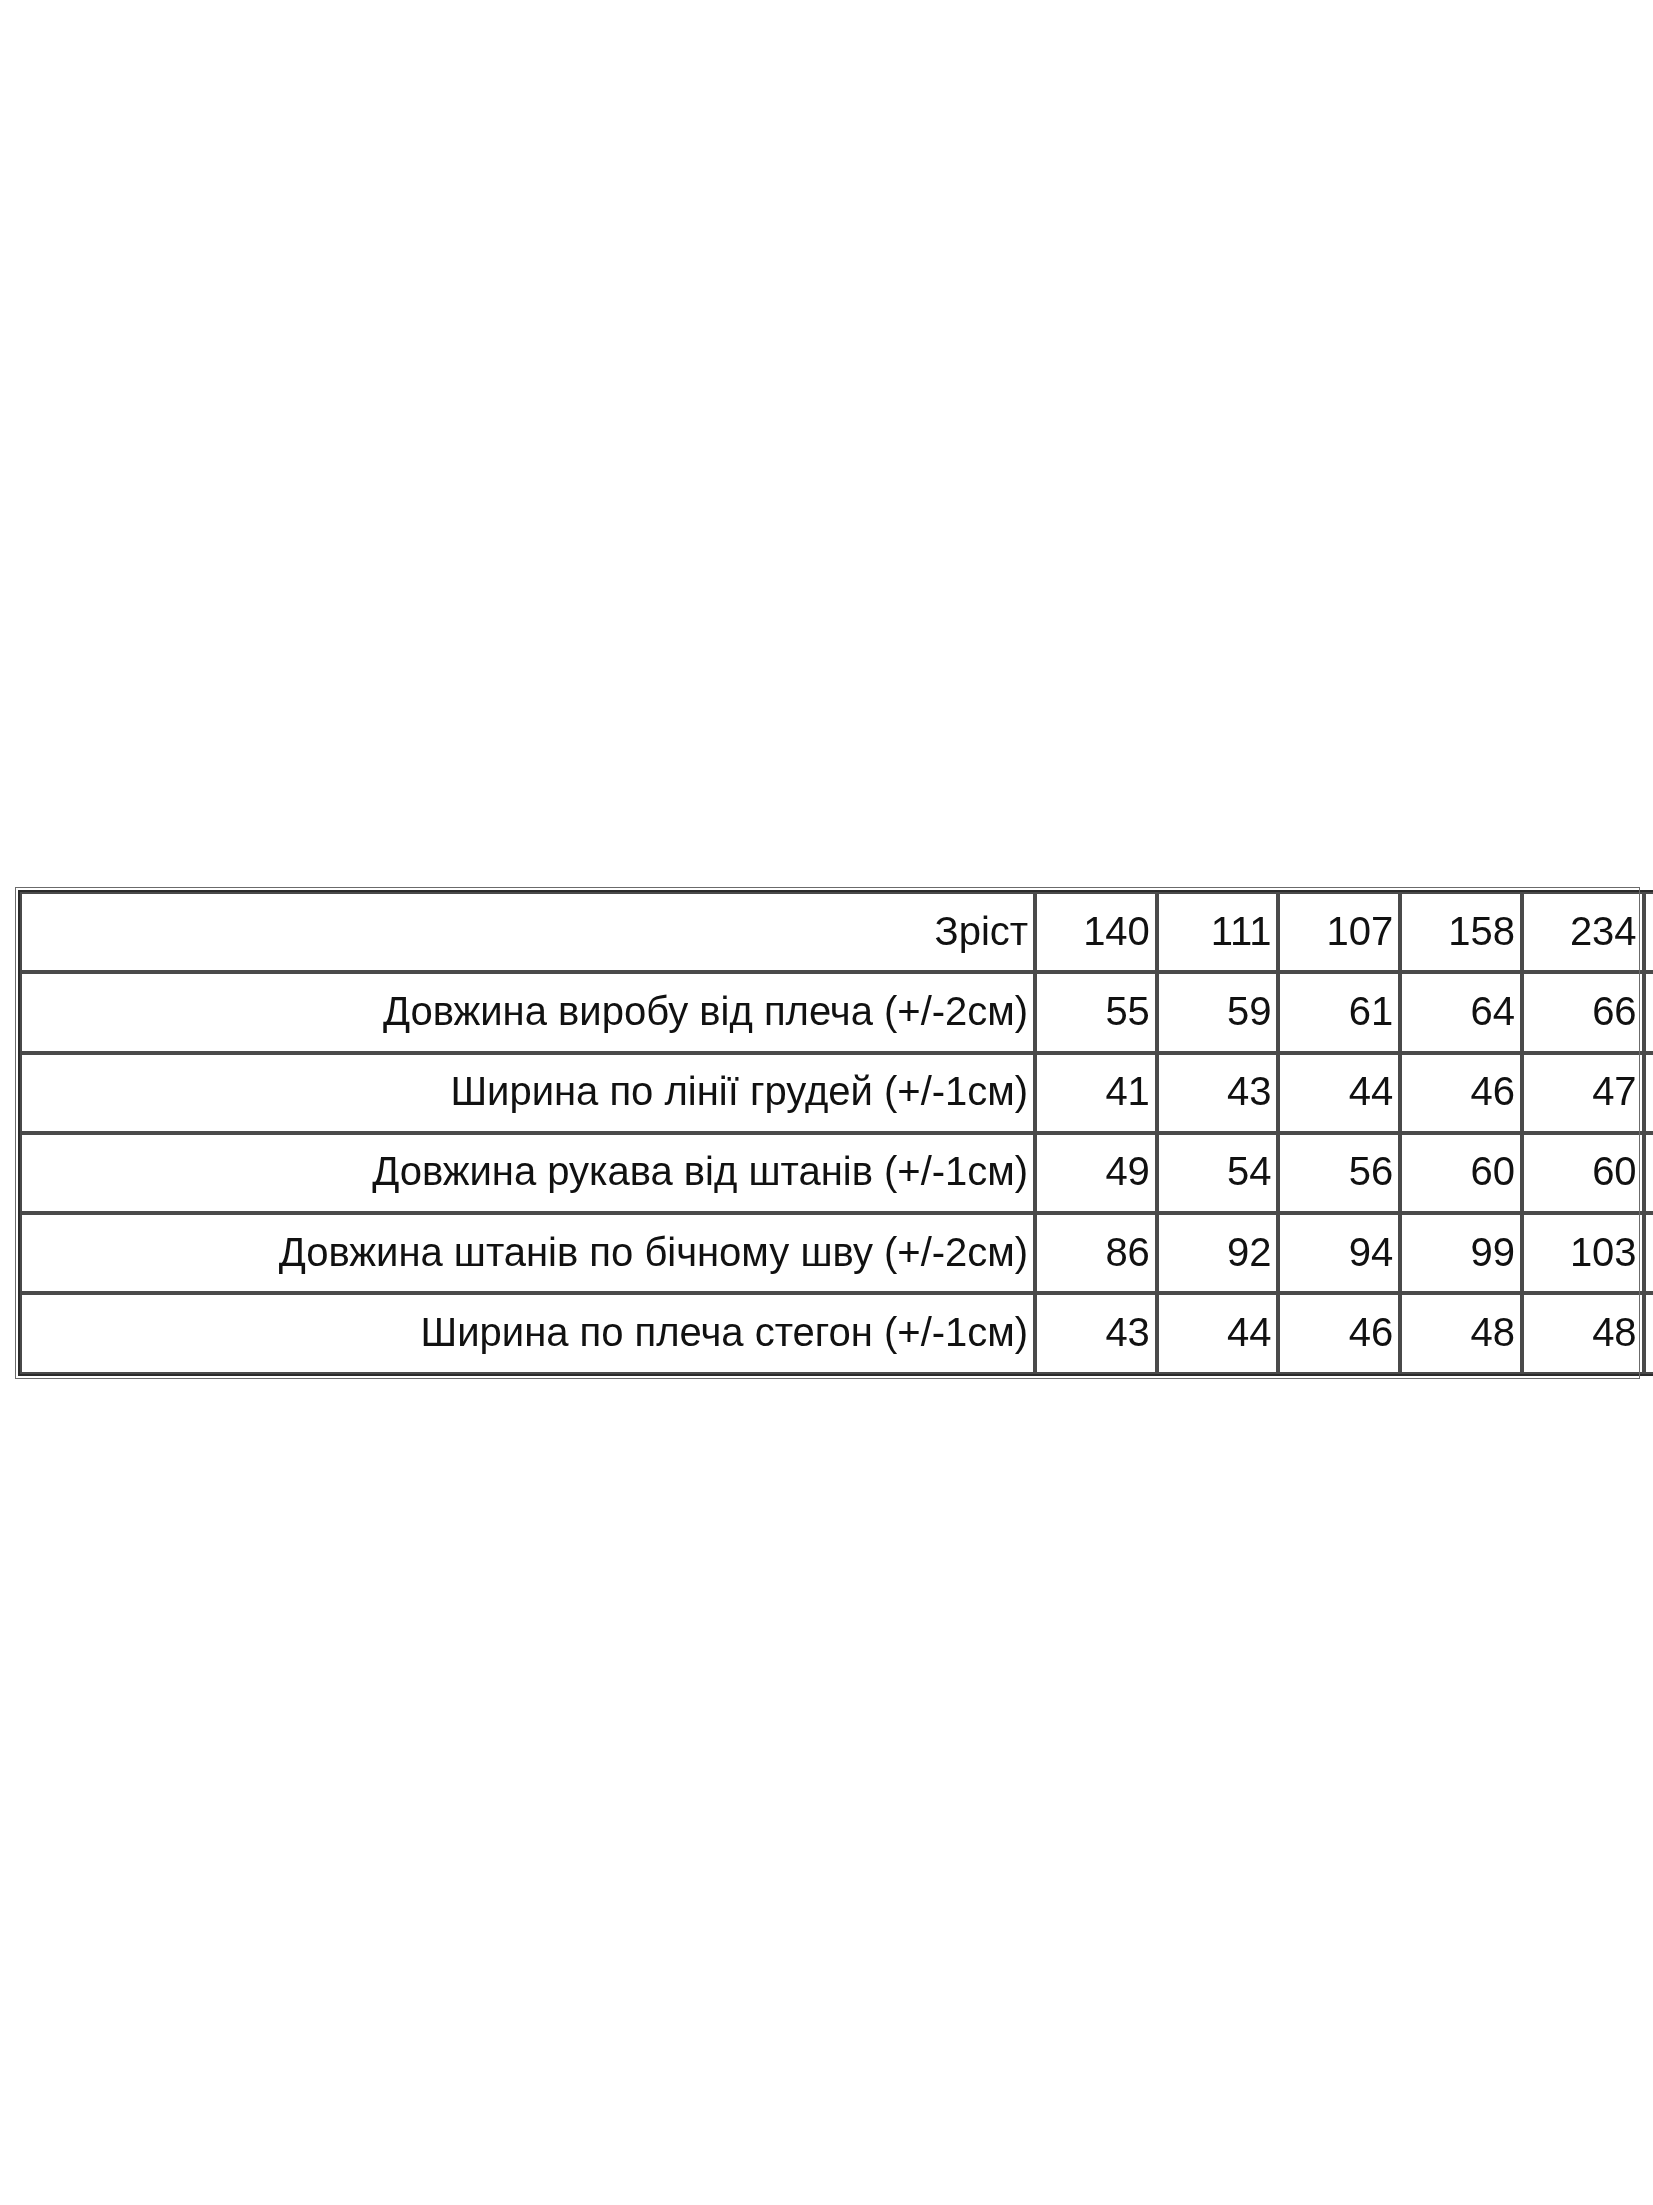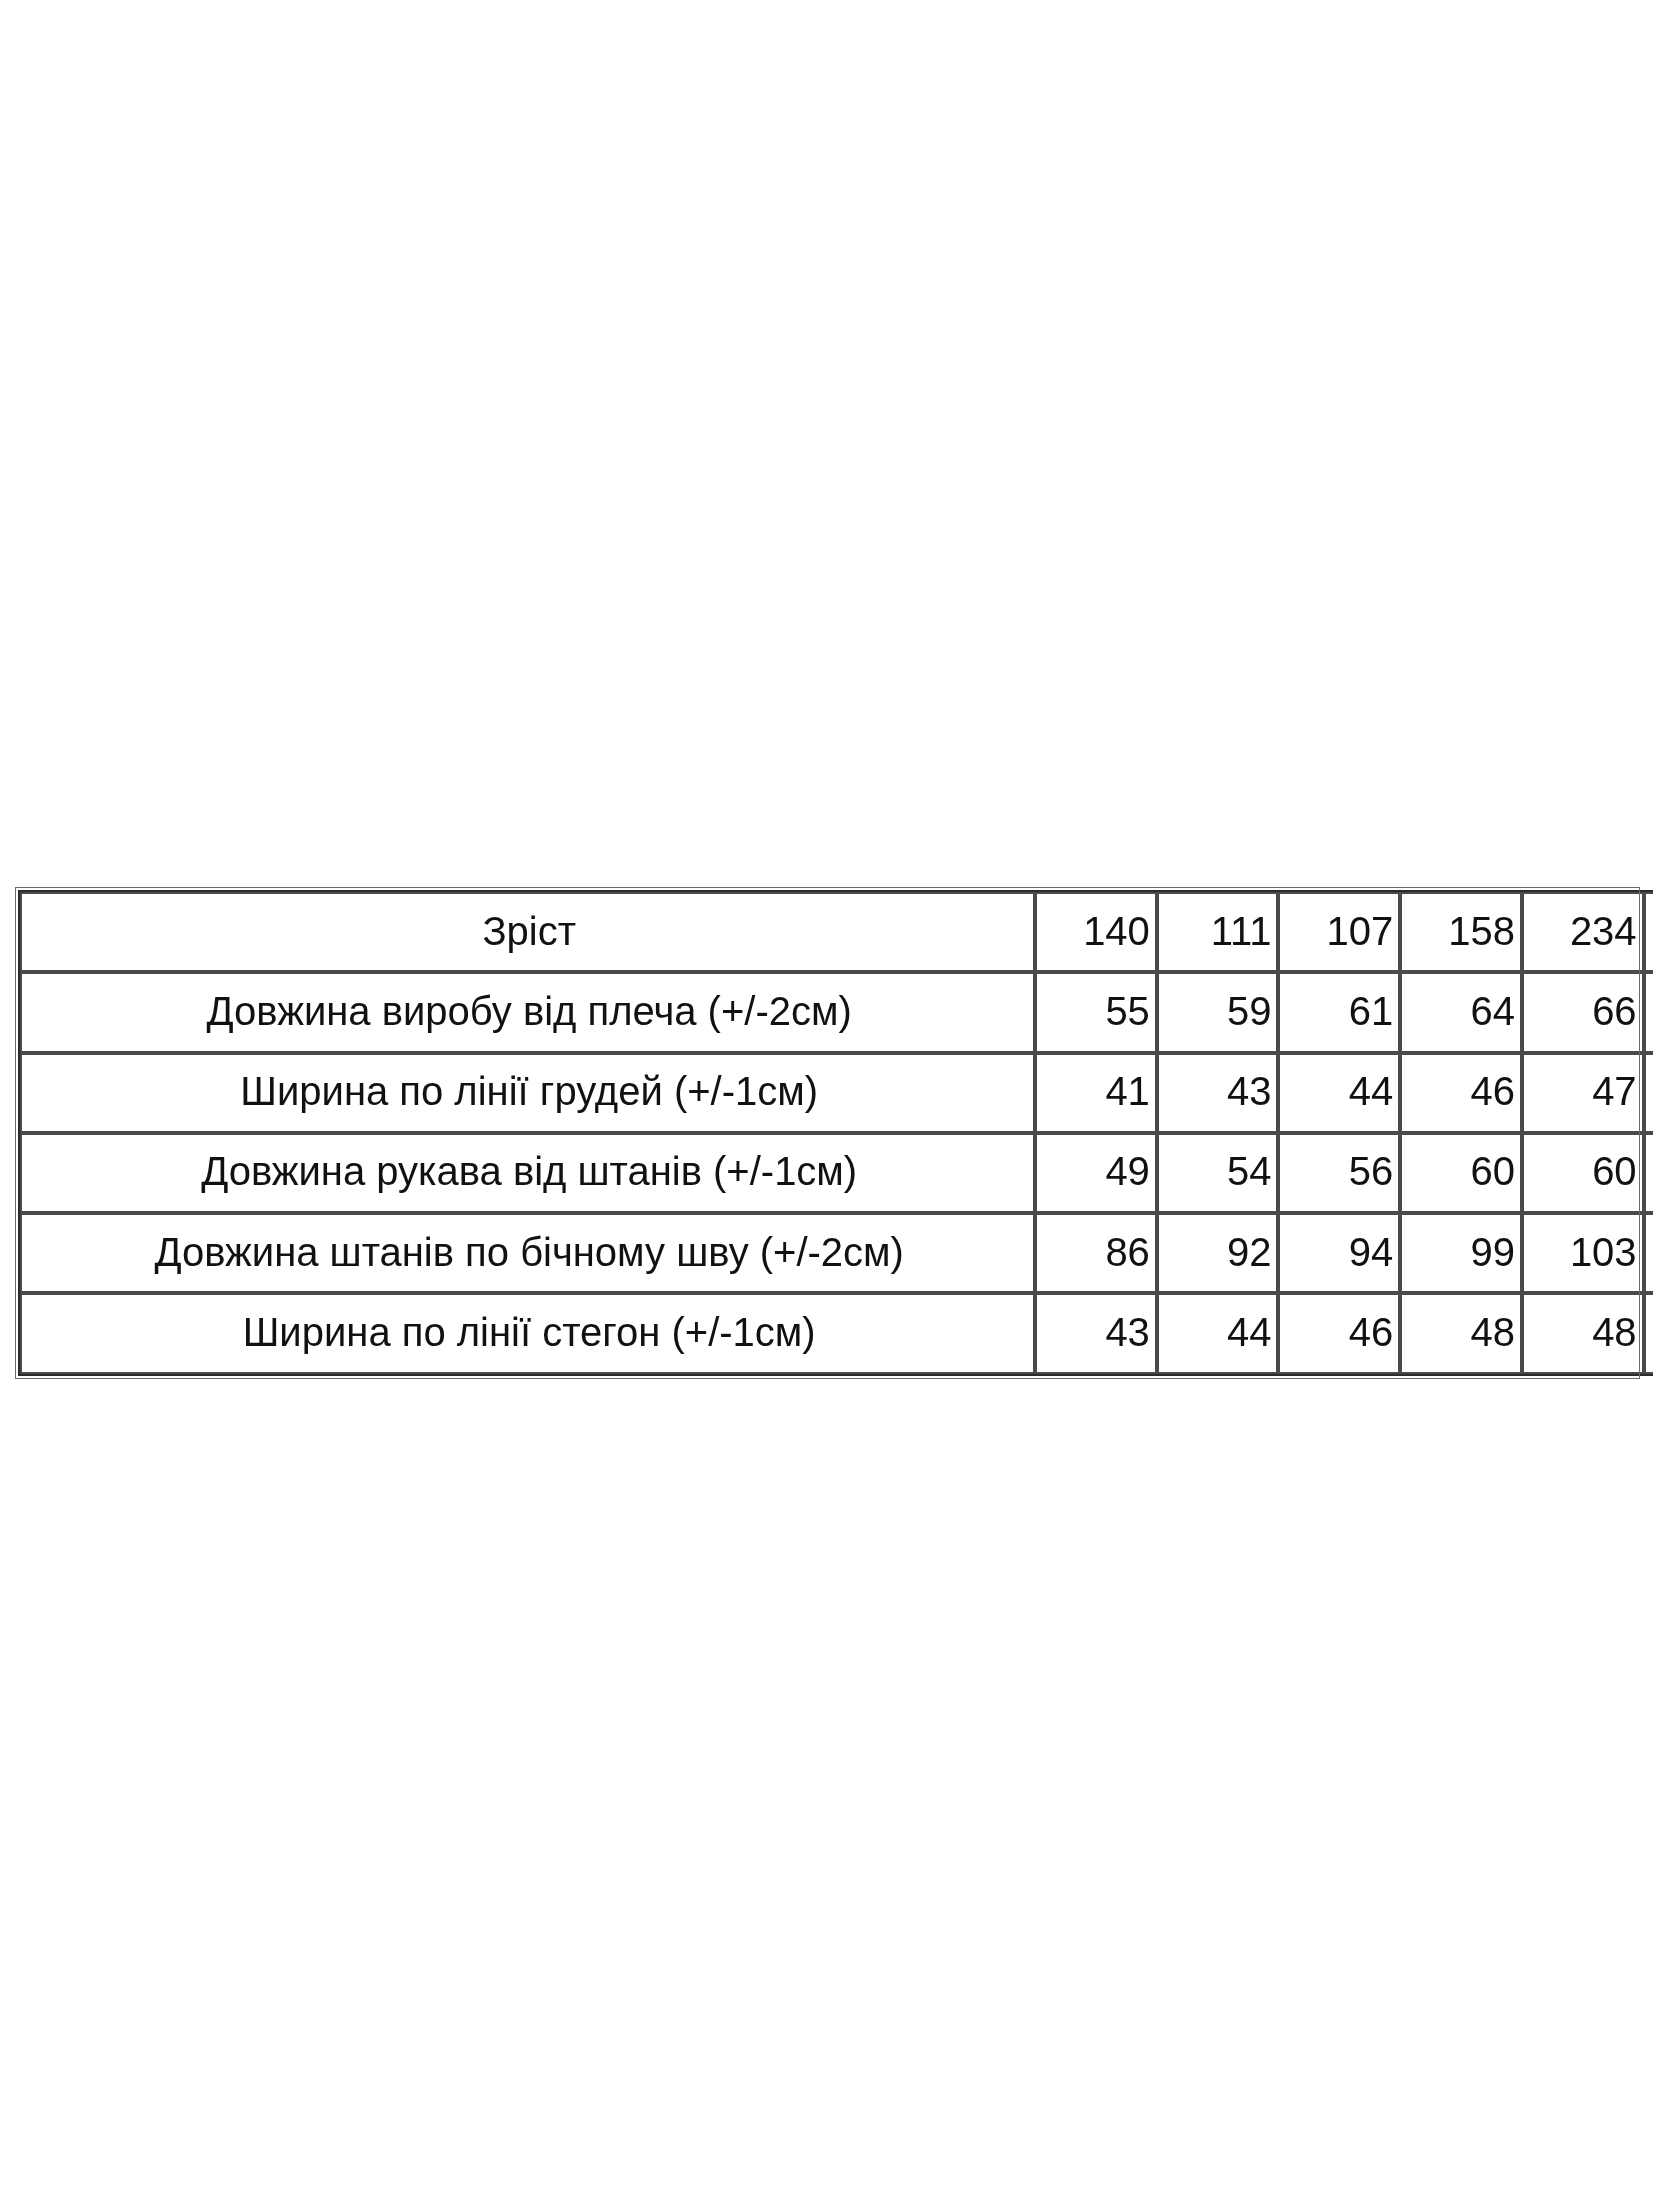--- a/index.html
+++ b/index.html
@@ -49,21 +49,21 @@
     height: 60px;
     vertical-align: middle;
     white-space: nowrap;
     overflow: hidden;
     background: #ffffff;
     font-family: "Liberation Sans", sans-serif;
   }
 
   table.size-table td.label {
     width: 998px;
-    text-align: center;
+    text-align: right;
   }
 
   table.size-table td.val {
     width: 103px;
     text-align: right;
     padding-left: 9.8px;
   }
 
   
   .table-wrap::before {
@@ -123,21 +123,21 @@
         <tr>
           <td class="label">Довжина штанів по бічному шву (+/-2см)</td>
           <td class="val">86</td>
           <td class="val">92</td>
           <td class="val">94</td>
           <td class="val">99</td>
           <td class="val">103</td>
           <td class="val">107</td>
         </tr>
         <tr>
-          <td class="label">Ширина по лінії стегон (+/-1см)</td>
+          <td class="label">Ширина по плеча стегон (+/-1см)</td>
           <td class="val">43</td>
           <td class="val">44</td>
           <td class="val">46</td>
           <td class="val">48</td>
           <td class="val">48</td>
           <td class="val">52</td>
         </tr>
       </tbody>
     </table>
   </div>

